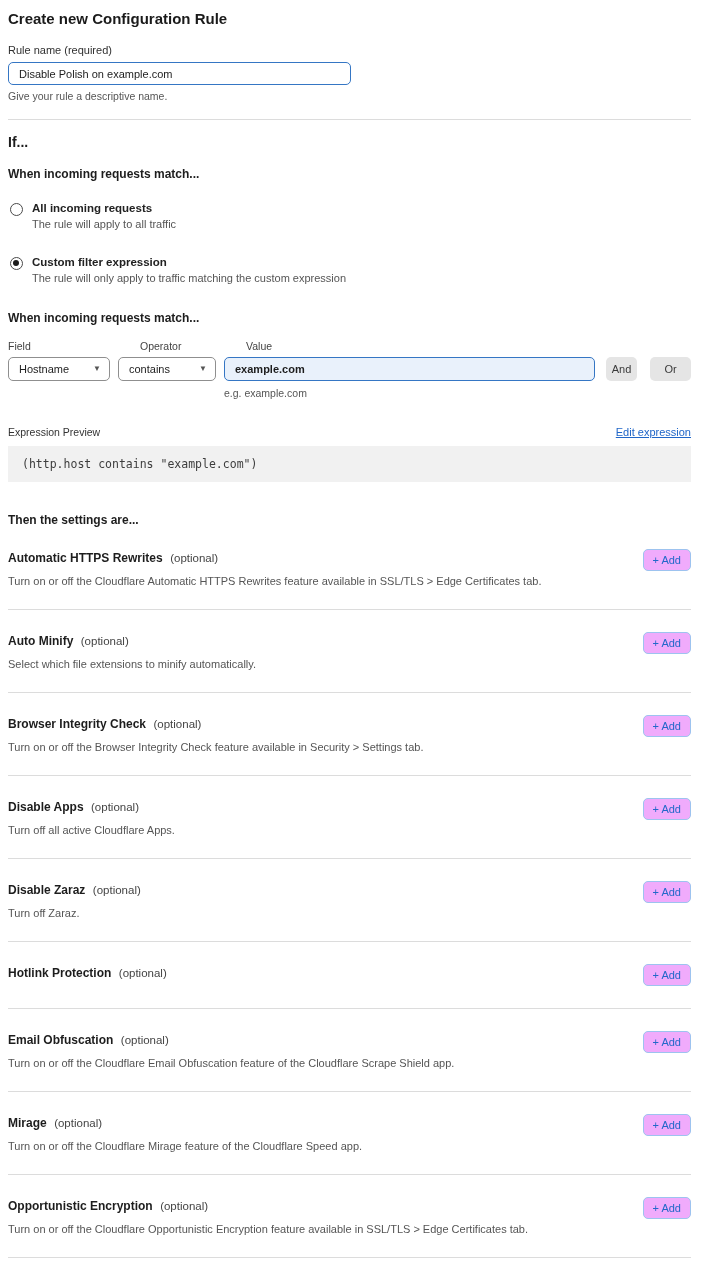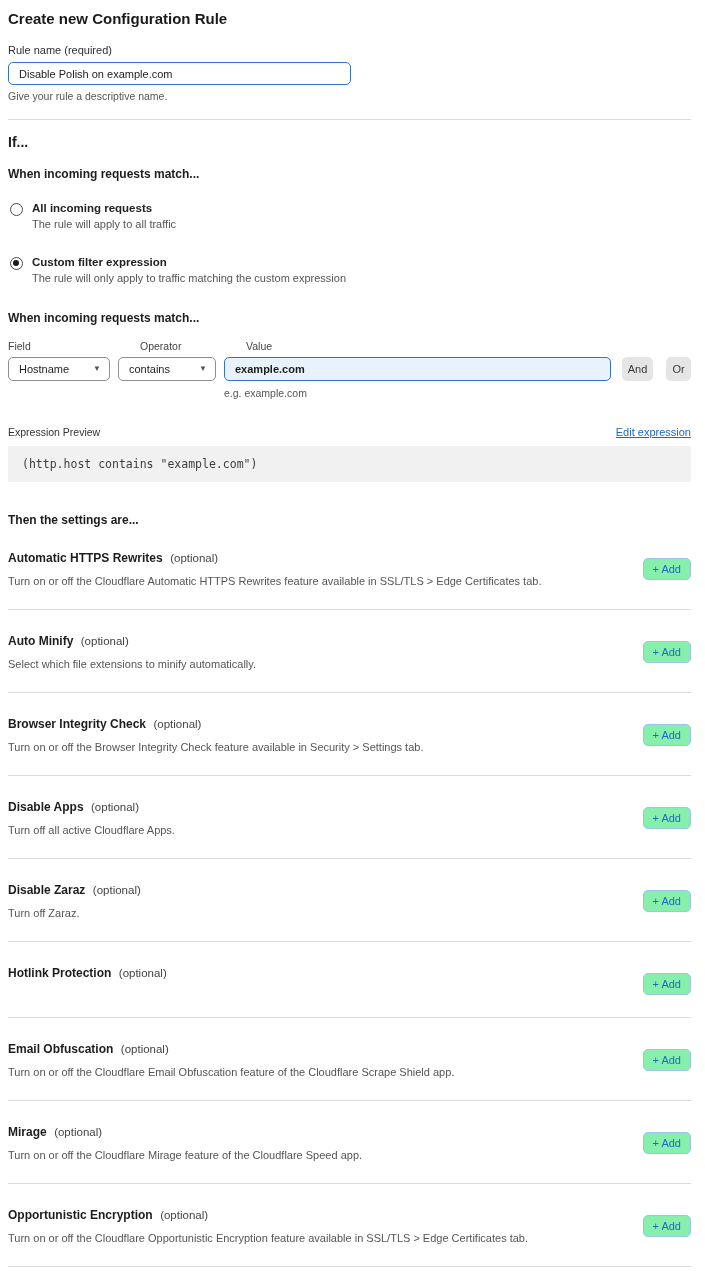--- a/index.html
+++ b/index.html
@@ -108,21 +108,21 @@
     height: 24px;
     border: none;
     border-radius: 5px;
     background: #e5e5e5;
     color: #3a3a3a;
     font-size: 11px;
     font-family: "Liberation Sans", sans-serif;
     cursor: pointer;
   }
   .and-btn { margin-left: 11px; width: 31px; }
-  .or-btn  { margin-left: 13px; width: 25px; }
+  .or-btn  { margin-left: 13px; width: 41px; }
 
   .value-hint { margin-top: 6px; margin-left: 216px; font-size: 10.5px; color: #555; }
 
   .preview-row {
     margin-top: 27px;
     display: flex;
     justify-content: space-between;
     align-items: center;
   }
   .preview-label { font-size: 10.5px; color: #333; }
@@ -148,23 +148,23 @@
     justify-content: space-between;
     align-items: flex-start;
     padding: 21px 0 22px 0;
     border-bottom: 1px solid #dcdcdc;
   }
   .setting-name { font-size: 12px; font-weight: bold; color: #1d1d1d; }
   .setting-optional { font-size: 11.5px; font-weight: normal; color: #444; margin-left: 3px; }
   .setting-desc { margin-top: 9px; font-size: 11px; color: #555; }
   .add-btn {
     flex: 0 0 auto;
-    margin-top: 10px;
+    margin-top: 1px;
     padding: 4px 9px;
-    background: #86efac;
+    background: #f0abfc;
     border: 1px solid #9dc3ef;
     border-radius: 5px;
     color: #2268c9;
     font-size: 11px;
     font-family: "Liberation Sans", sans-serif;
     cursor: pointer;
     text-align: center;
   }
 
   .expanded-row { padding-top: 21px; }

